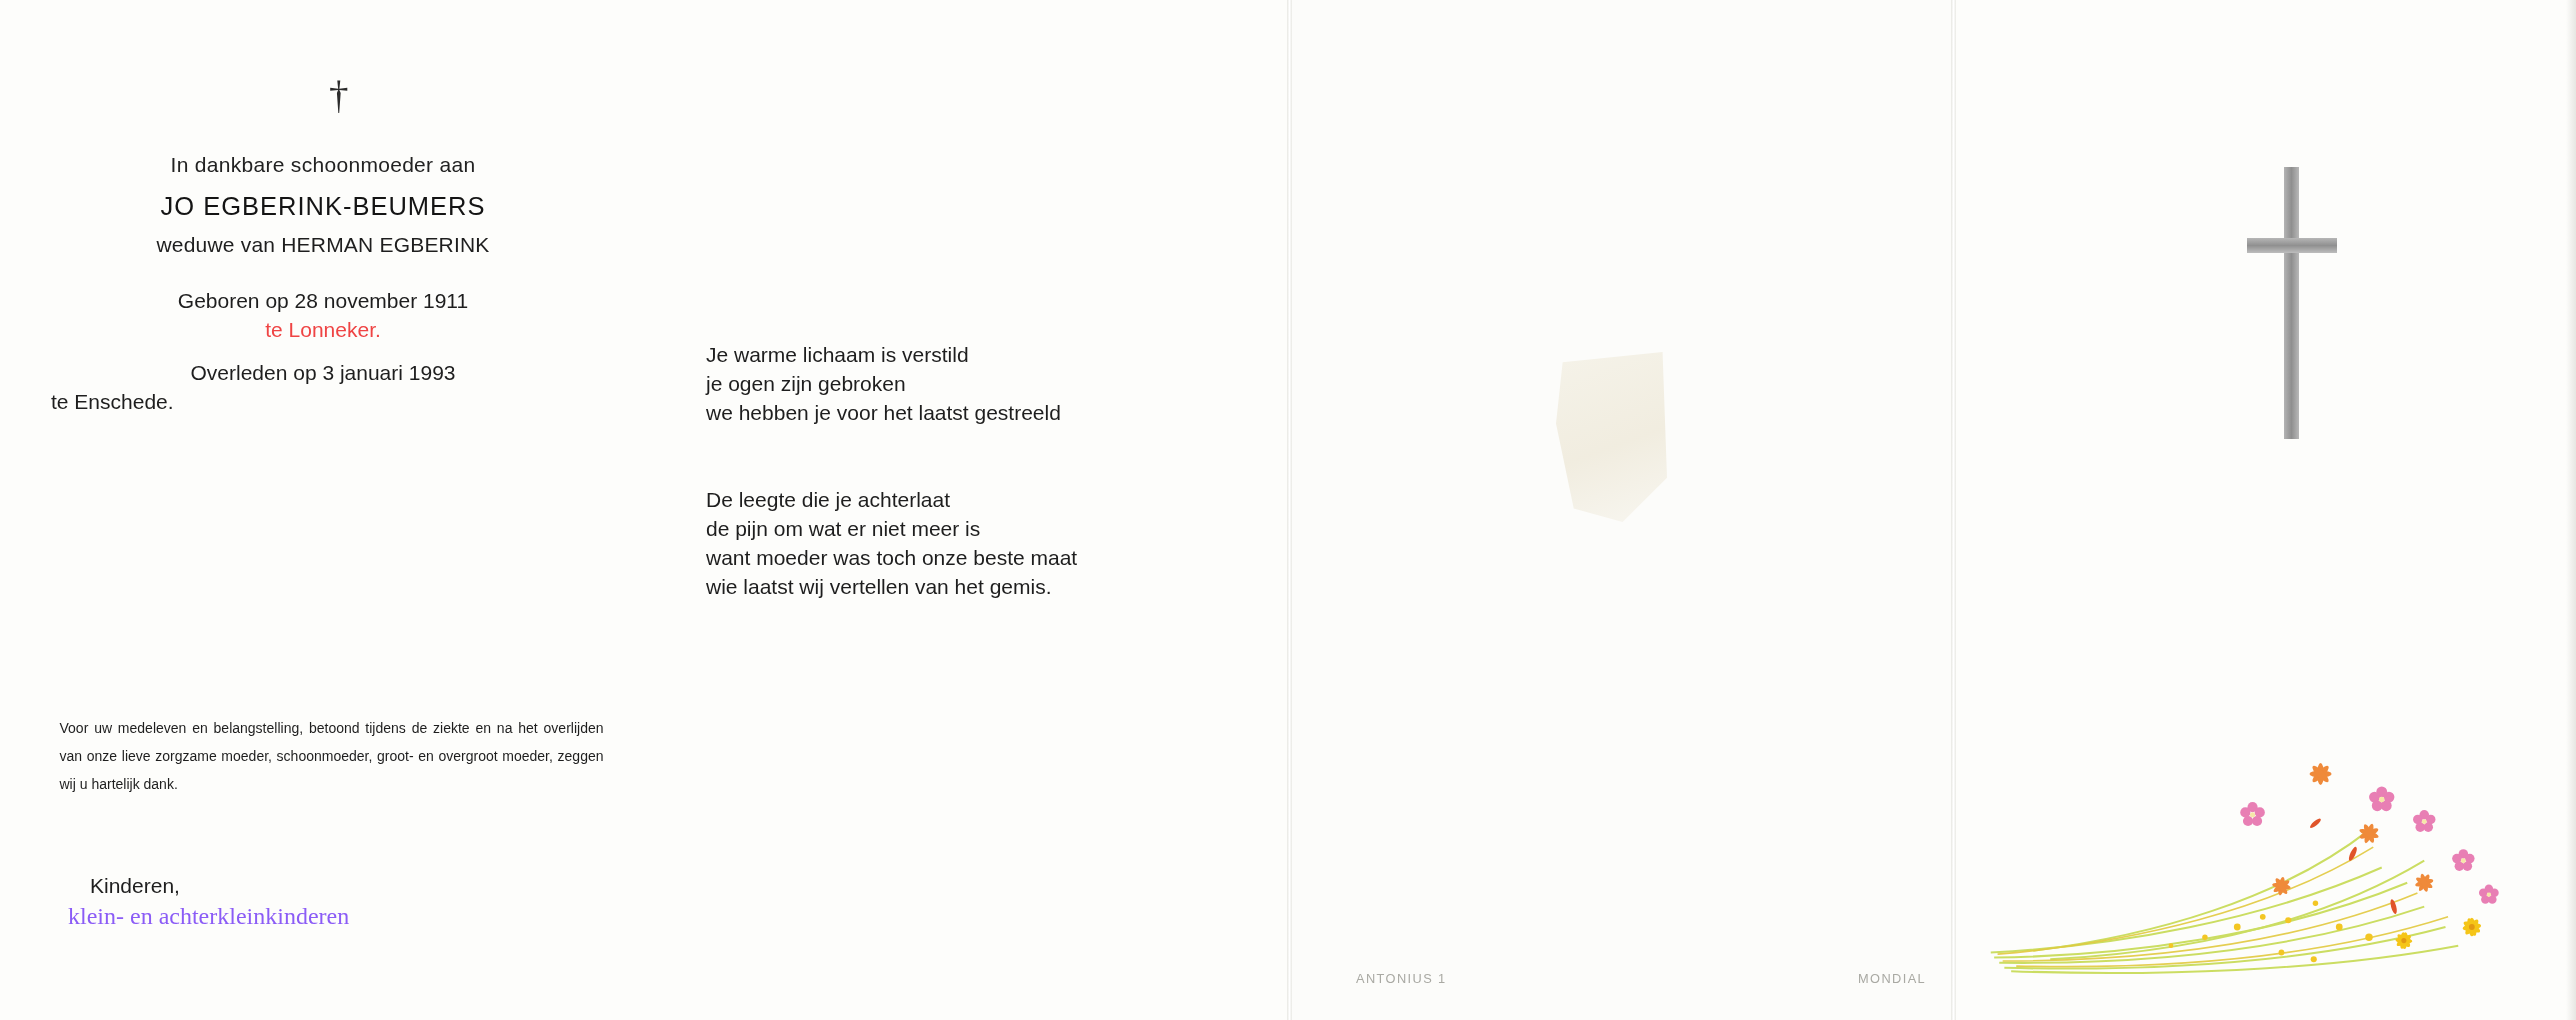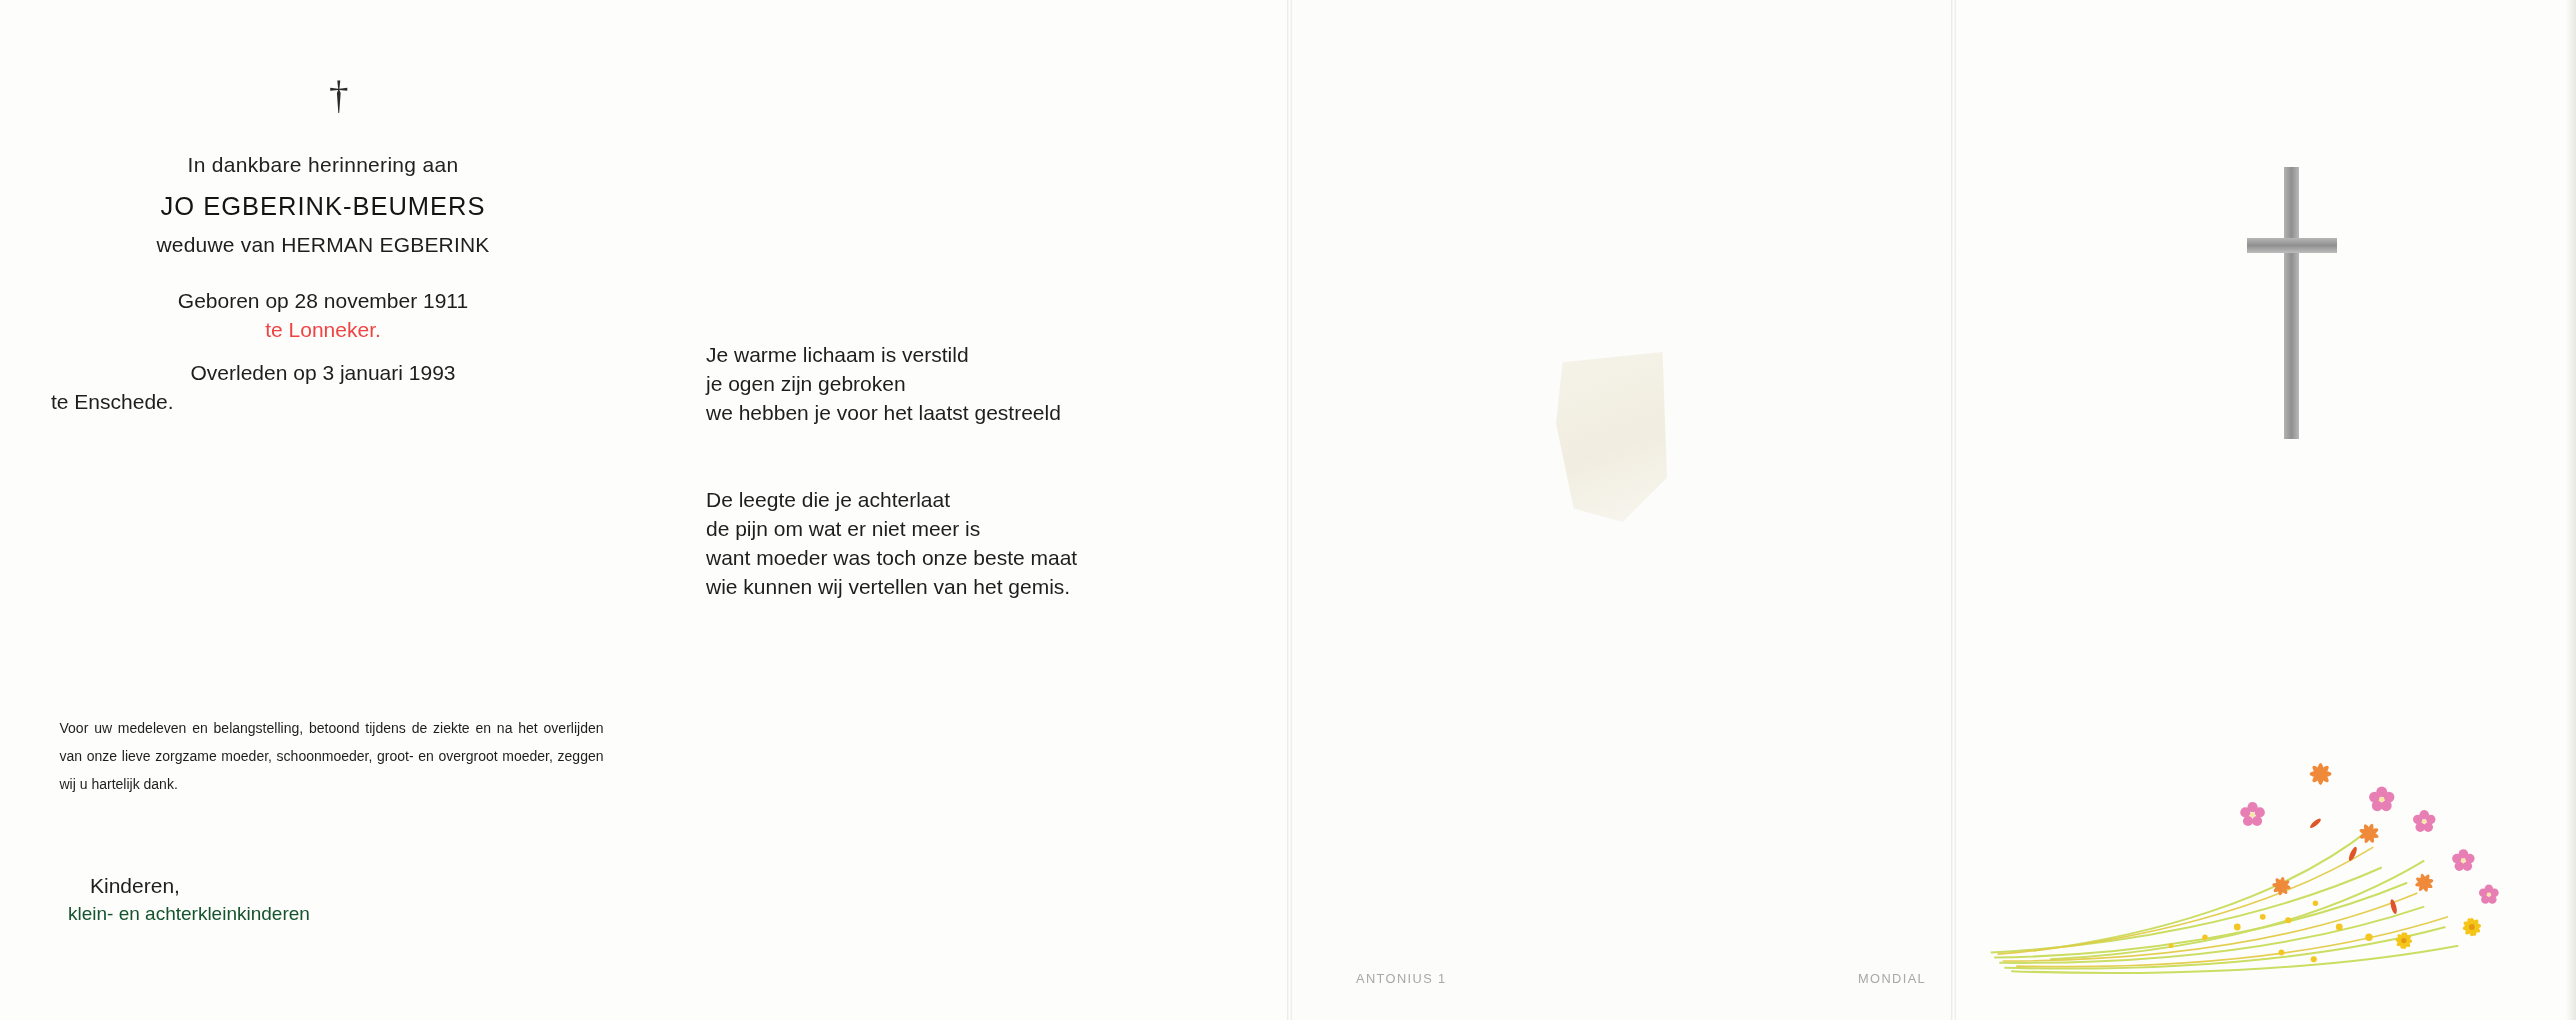--- a/index.html
+++ b/index.html
@@ -140,22 +140,23 @@
   }
   .family-line1 {
     position: absolute;
     left: 39px; top: 874px; width: 510px;
     font-size: 21px;
     color: #1e1e1e;
   }
   .family-line2 {
     position: absolute;
     left: 17px; top: 903px; width: 527px;
-    font-size: 19px;
-    color: #14532d;
+    font-size: 24px;
+    color: #8b5cf6;
+    font-family: Liberation Serif, serif;
   }
 
   
   #page2 {
     position: absolute;
     left: 706px;
     top: 0;
     width: 544px;
     height: 1021px;
   }
@@ -226,21 +227,21 @@
 <div class="card">
 
   <div class="edge-shadow-left"></div>
 
   <div class="panel" id="panel-left">
 
     <div id="page1">
 
       <div class="cross-glyph">†</div>
 
-      <div class="memory-line">In dankbare herinnering aan</div>
+      <div class="memory-line">In dankbare schoonmoeder aan</div>
 
       <div class="deceased-name">JO  EGBERINK-BEUMERS</div>
 
       <div class="widow-line">weduwe van HERMAN EGBERINK</div>
 
       <div class="birth-line">Geboren op 28 november 1911</div>
       <div class="birth-place">te Lonneker.</div>
 
       <div class="death-line">Overleden op 3 januari 1993</div>
       <div class="death-place">te Enschede.</div>
@@ -255,21 +256,21 @@
     <div id="page2">
       <div class="poem-stanza" id="stanza-1">
         <div>Je warme lichaam is verstild</div>
         <div>je ogen zijn gebroken</div>
         <div>we hebben je voor het laatst gestreeld</div>
       </div>
       <div class="poem-stanza" id="stanza-2">
         <div>De leegte die je achterlaat</div>
         <div>de pijn om wat er niet meer is</div>
         <div>want moeder was toch onze beste maat</div>
-        <div>wie kunnen wij vertellen van het gemis.</div>
+        <div>wie laatst wij vertellen van het gemis.</div>
       </div>
     </div>
   </div>
 
   <div class="fold" id="fold-1"></div>
 
   <div class="panel" id="panel-middle"></div>
 
   <div class="blemish"></div>
 

